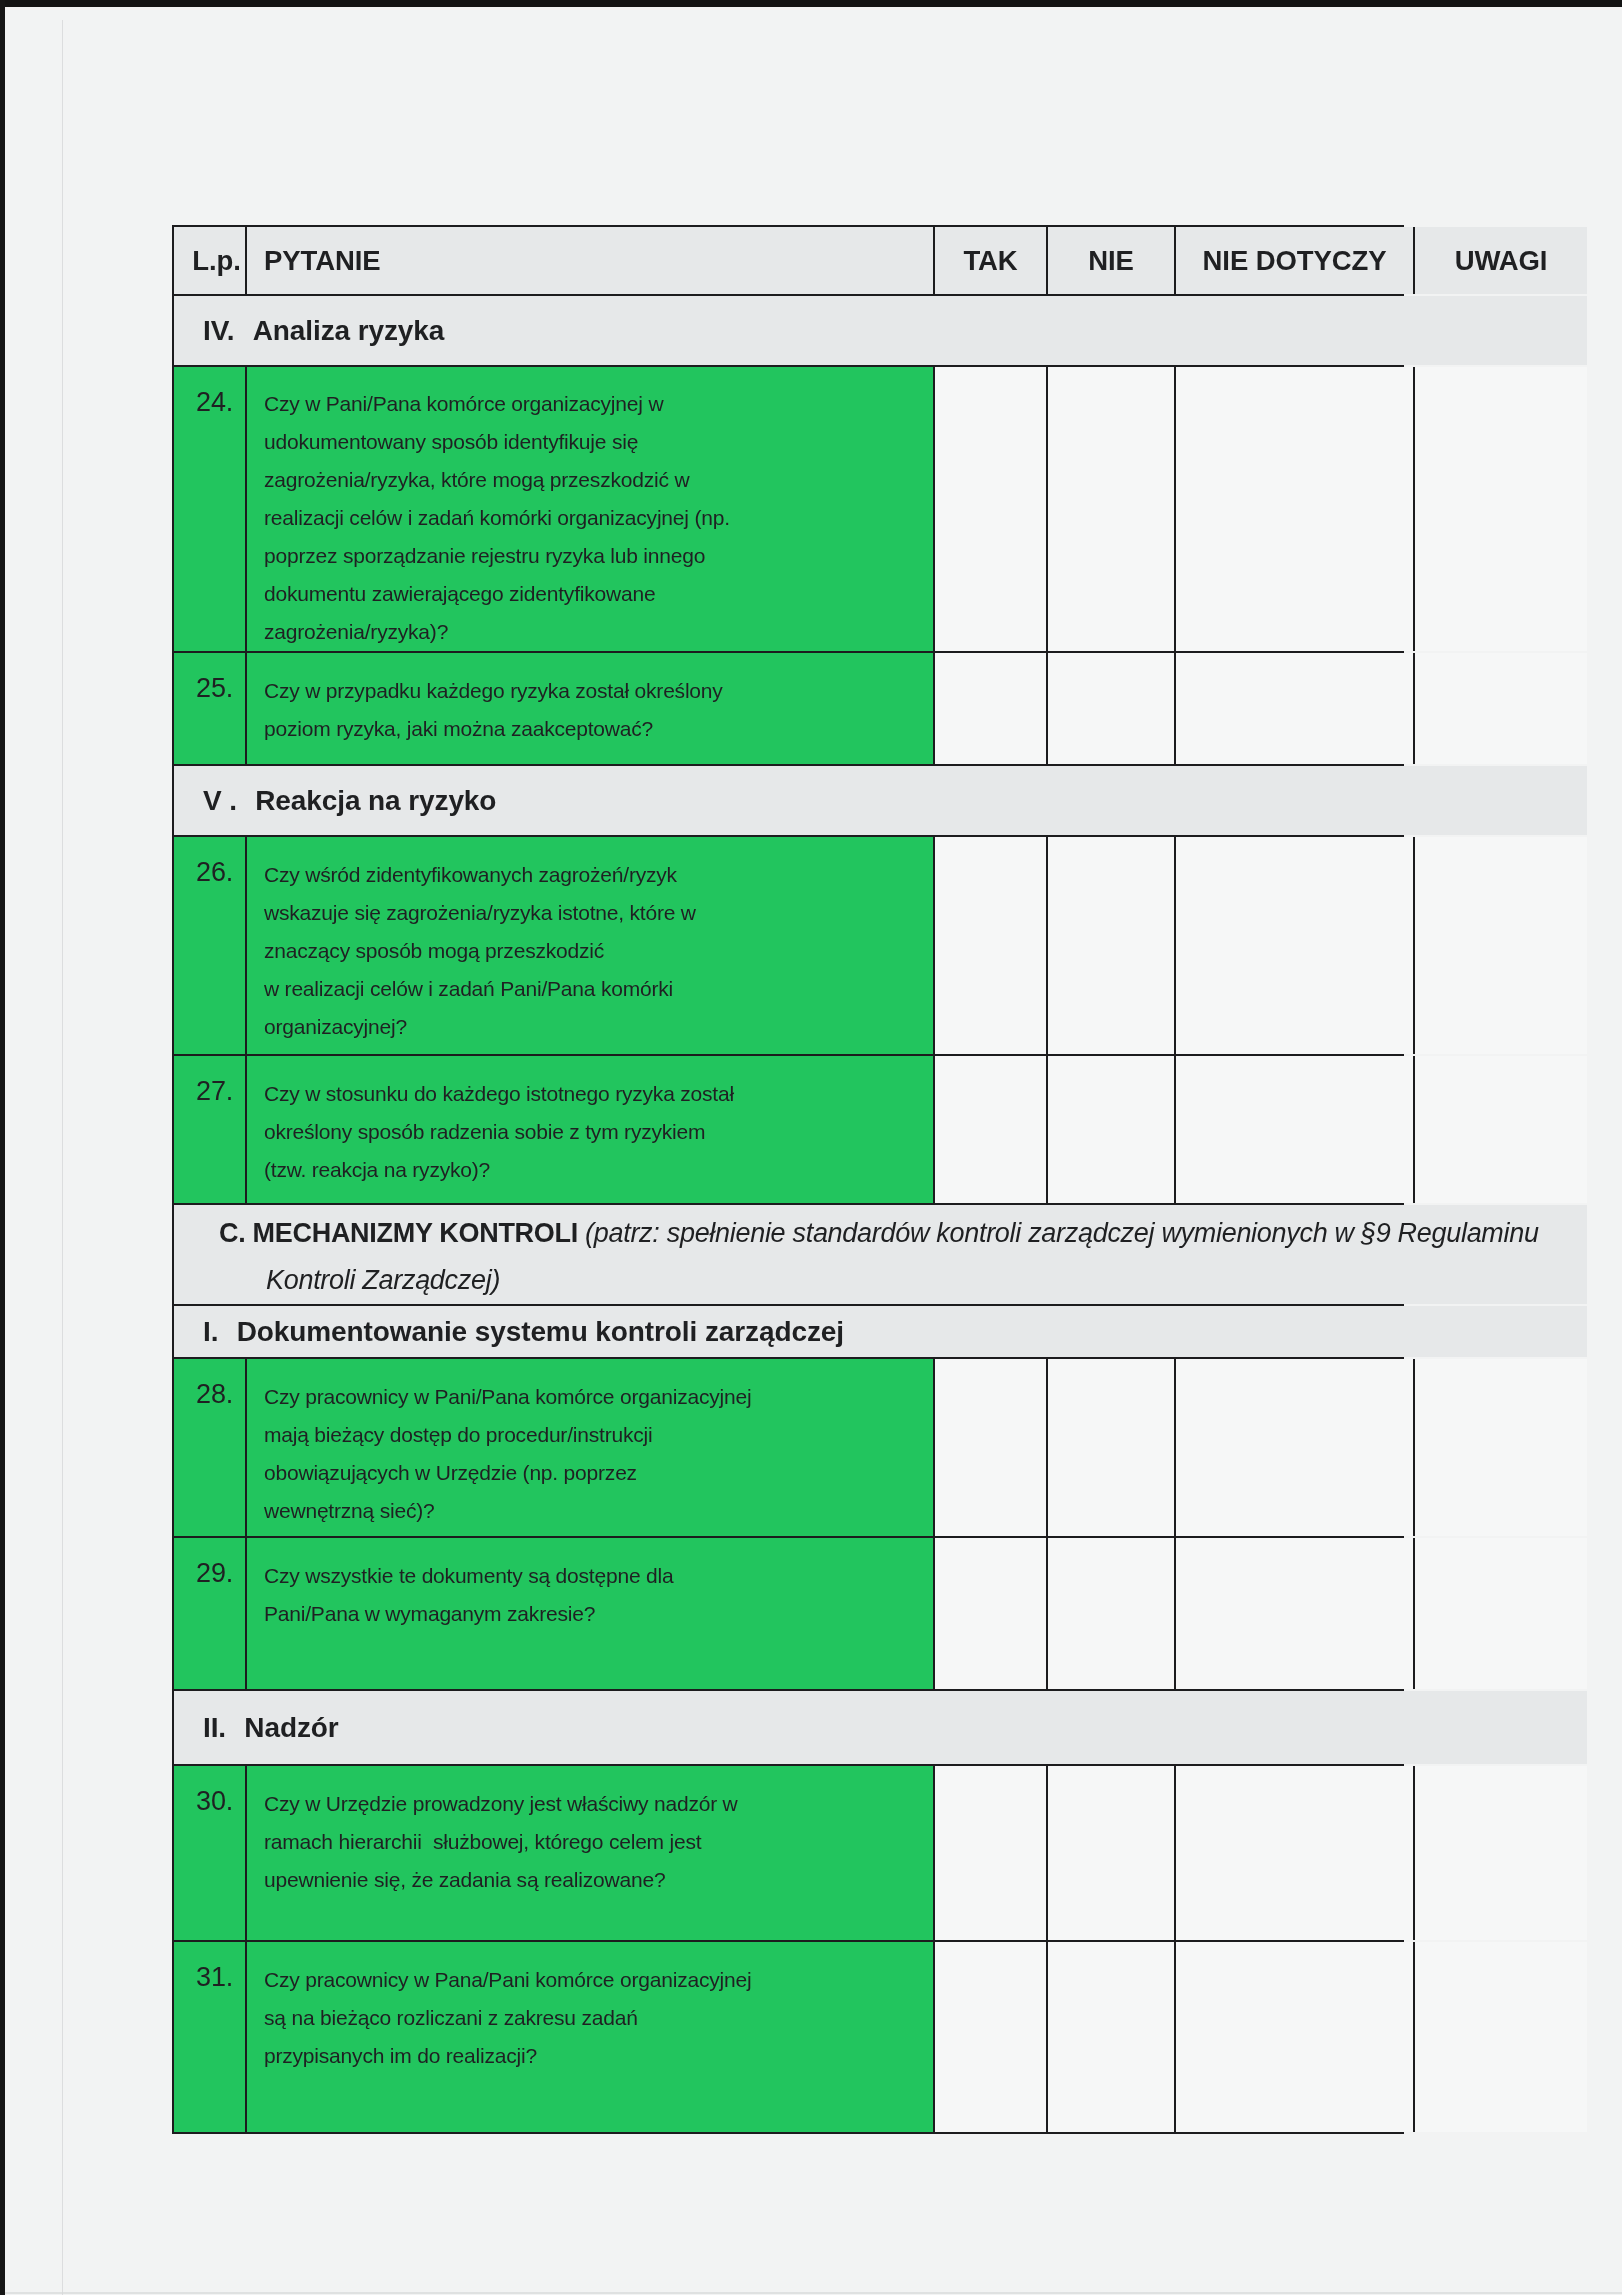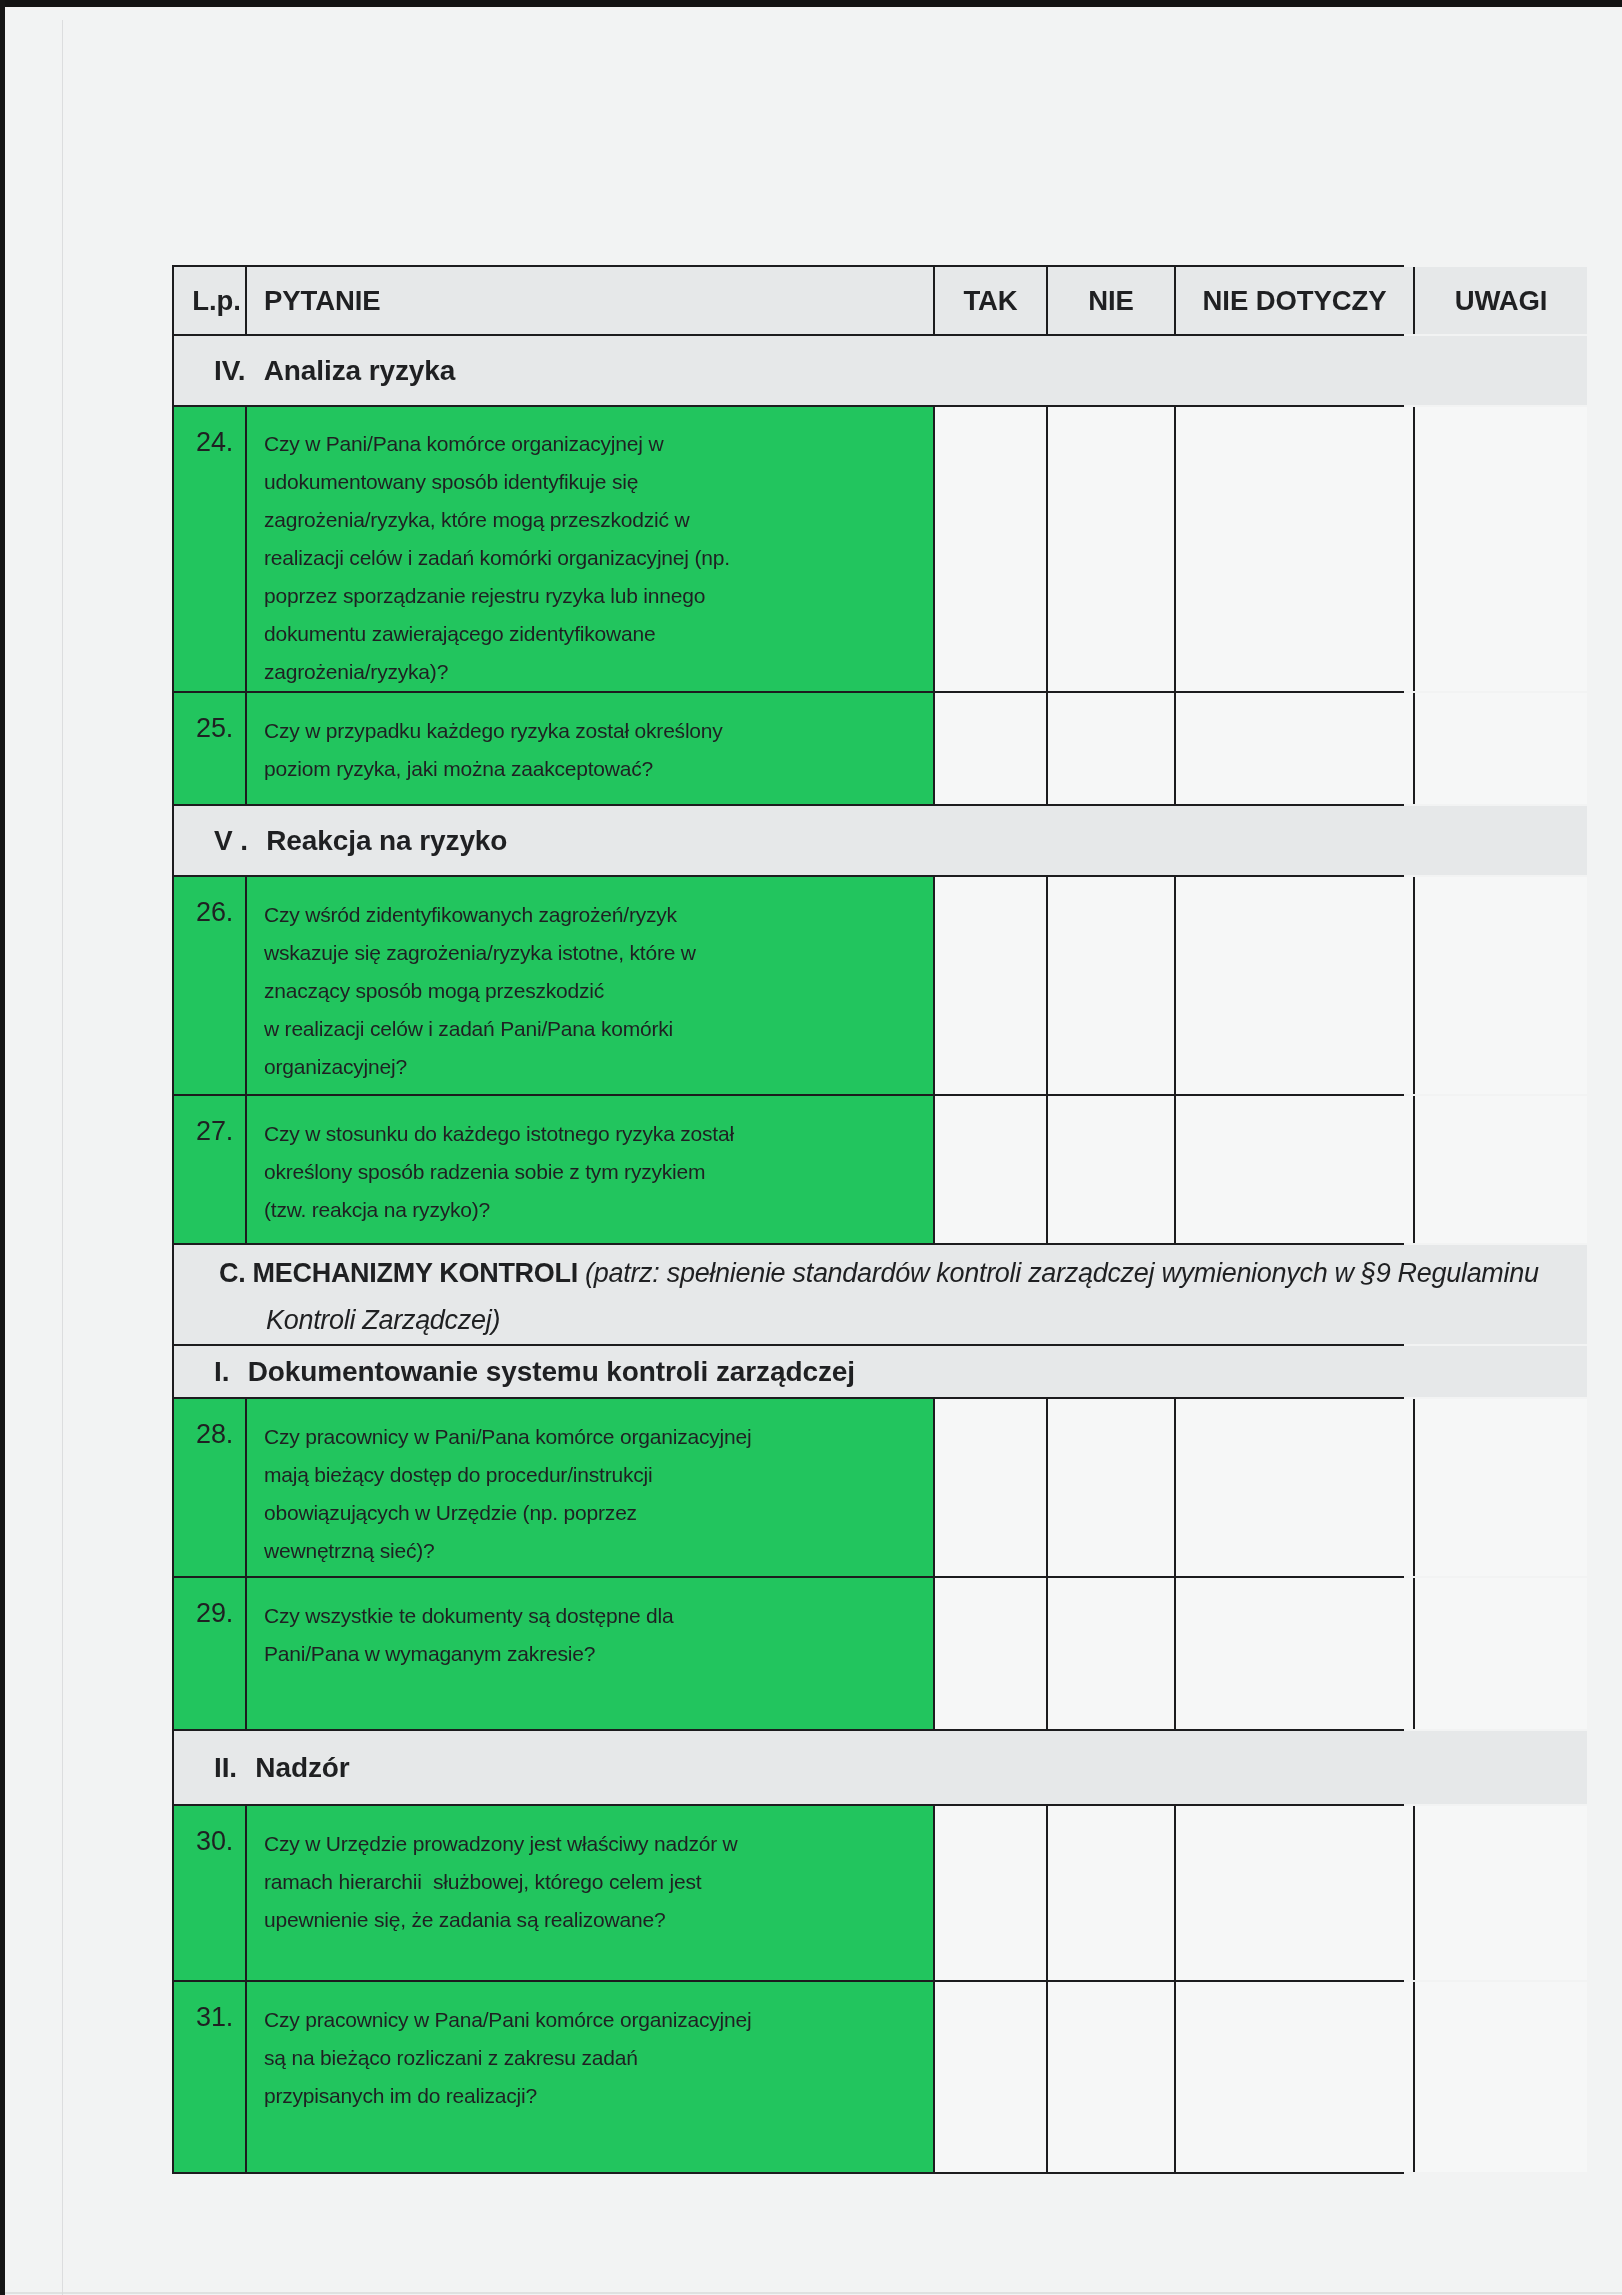--- a/index.html
+++ b/index.html
@@ -35,21 +35,20 @@
     opacity: .7;
   }
   
   .qtable {
     position: absolute;
     left: 172px; top: 225px;
     width: 1232px;
     border: 2.6px solid #1c1c1e;
     box-sizing: border-box;
     background: #f6f7f7;
-    margin-top: 40px;
   }
   .t-row {
     display: grid;
     grid-template-columns: 73px 688px 113px 128px 239px 172px;
     box-sizing: border-box;
     border-bottom: 2.6px solid #1c1c1e;
   }
   .t-row:last-child { border-bottom: none; }
   .t-cell {
     box-sizing: border-box;
@@ -72,21 +71,21 @@
   
   .row-section .t-cell {
     grid-column: 1 / -1;
     border-right: none;
     background: #e6e8e9;
     display: flex;
     align-items: center;
     font-weight: bold;
     font-size: 28px;
     letter-spacing: -0.1px;
-    padding-left: 40px;
+    padding-left: 29px;
   }
   .section-prefix { margin-right: 18.3px; }
   
   .row-section-note .t-cell {
     grid-column: 1 / -1;
     border-right: none;
     background: #e6e8e9;
     display: block;
     font-size: 27px;
     line-height: 47px;

